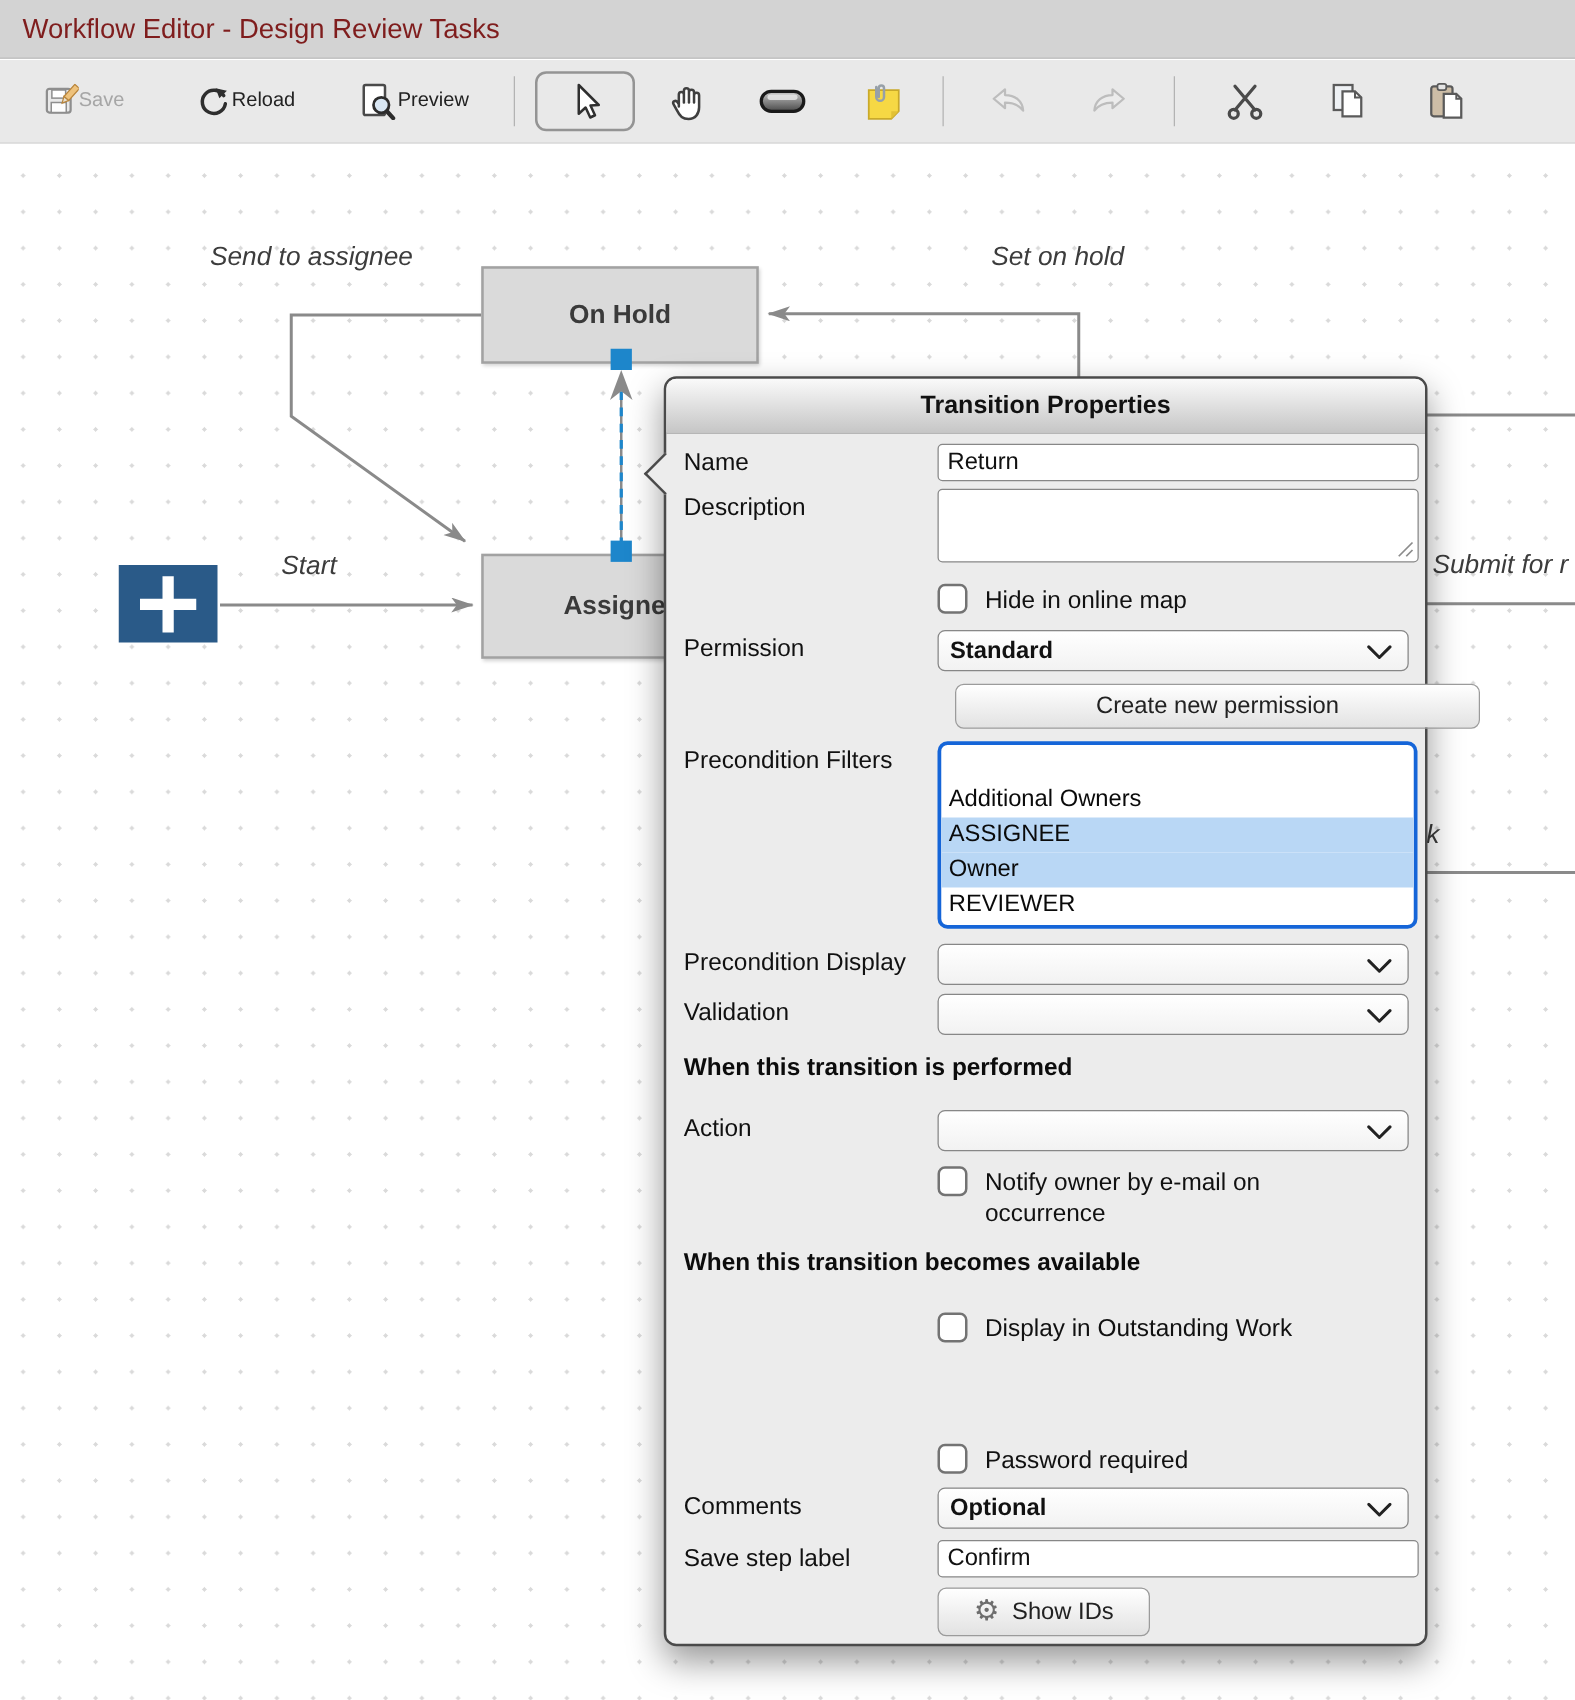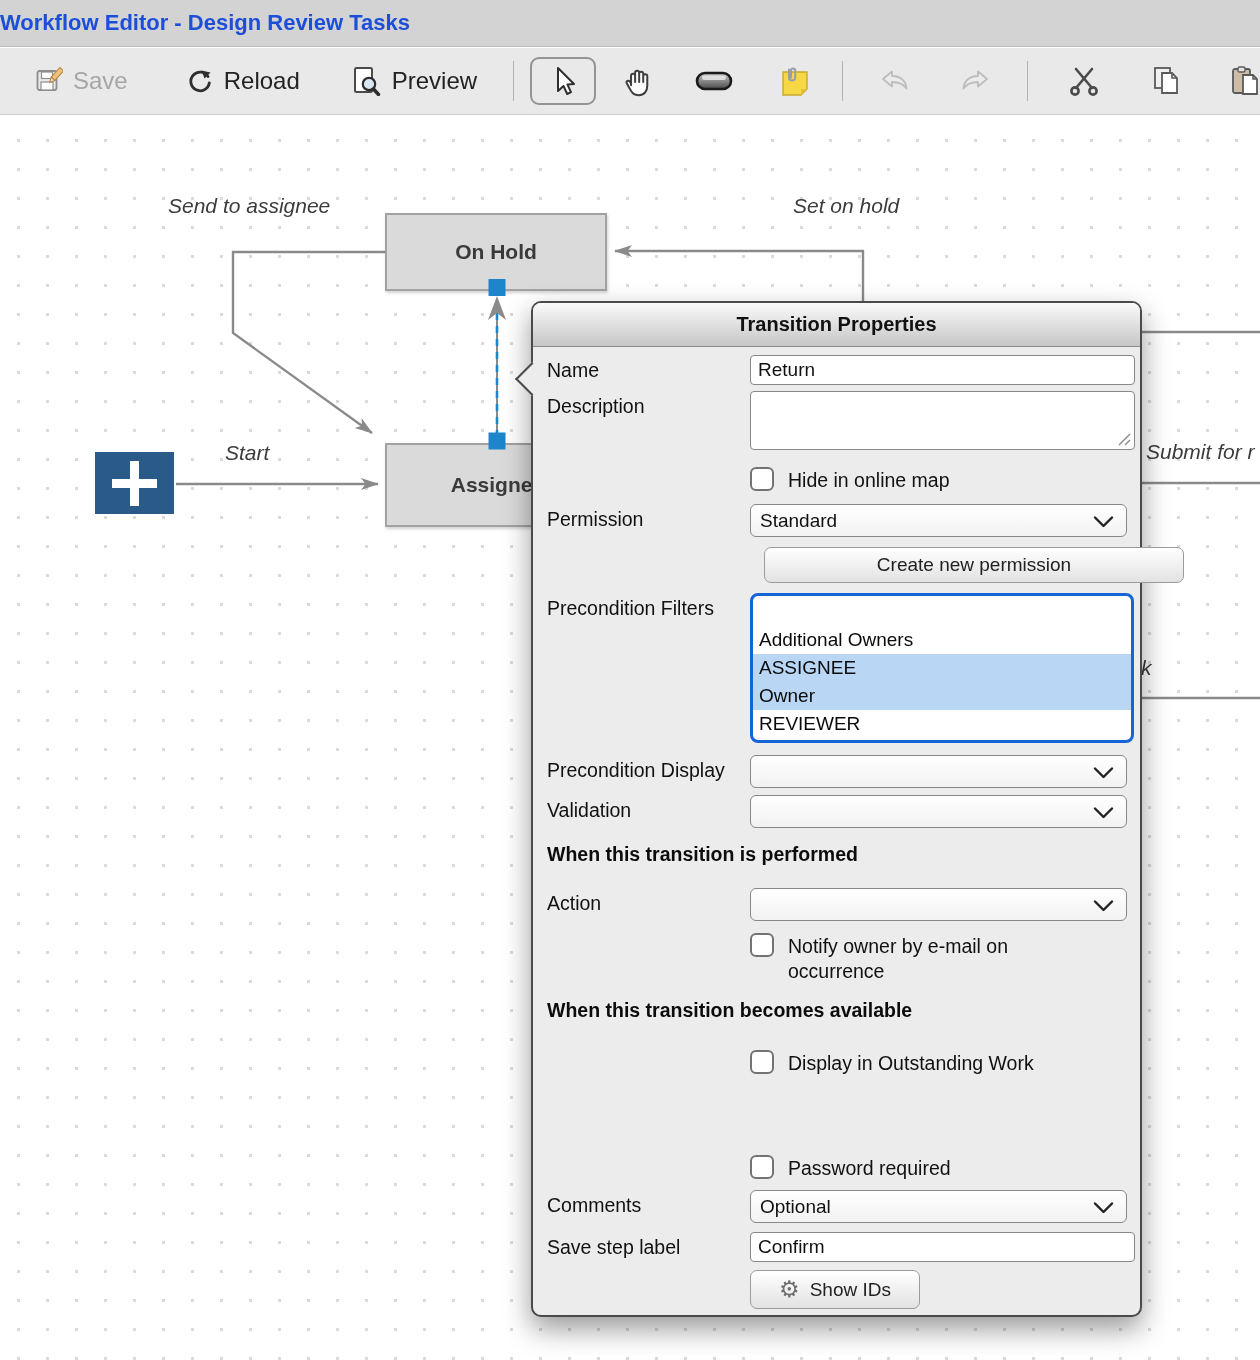--- a/index.html
+++ b/index.html
@@ -2,26 +2,26 @@
 <html><head>
 <meta charset="utf-8">
 <style>
   * { margin:0; padding:0; box-sizing:border-box; }
   html,body { width:1260px; height:1360px; overflow:hidden;
     font-family:"Liberation Sans", sans-serif; background:#fff; }
 
   
   .titlebar { position:absolute; left:0; top:0; width:1260px; height:47px;
     background:#d3d3d3; border-bottom:1px solid #bdbdbd; display:flex; align-items:center; }
-  .titlebar span { font-size:22px; font-weight:bold; color:#1d4ed8; }
+  .titlebar span { font-size:22px; font-weight:normal; color:#7f1d1d; padding-left:18px; }
 
   .toolbar { position:absolute; left:0; top:48px; width:1260px; height:67px;
     background:#e9e9e9; border-bottom:1px solid #cfcfcf;
     display:flex; align-items:center; }
-  .tbtn { display:flex; align-items:center; gap:10px; font-size:24px; color:#222; }
+  .tbtn { display:flex; align-items:center; font-size:16px; color:#222; }
   .tbtn.disabled { color:#a6a6a6; }
   .tsep { width:1px; height:40px; background:#b3b3b3; }
   .toolbtn-frame { width:80px; height:48px; border:2px solid #949494; border-radius:9px;
     display:flex; align-items:center; justify-content:center; }
 
   
   .canvas { position:absolute; left:0; top:115px; width:1260px; height:1245px;
     background:#fff;
     background-image:radial-gradient(circle,#dadada 1.6px,transparent 1.7px);
     background-size:29px 29px; background-position:4px 11px; }
@@ -53,21 +53,21 @@
   .drow { position:absolute; left:14px; display:flex; }
   .dlabel { font-size:19.5px; color:#111; width:203px; flex:none; padding-top:4px; }
   .dheading { position:absolute; left:14px; font-size:19.5px; font-weight:bold; color:#0c0c0c; }
   .dinput { height:30px; border:1.5px solid #878787; border-radius:4px; background:#fff;
     font-size:19px; color:#111; padding:0 7px; font-family:inherit; width:385px; }
   .dtextarea { position:relative; width:385px; height:59px; border:1.5px solid #878787;
     border-radius:4px; background:#fff; }
   .resize-glyph { position:absolute; right:3px; bottom:3px; }
   .dselect { position:relative; width:377px; height:33px; border:1.5px solid #878787;
     border-radius:6px; background:linear-gradient(#ffffff,#f2f2f2);
-    display:flex; align-items:center; font-size:19px; color:#111; padding-left:9px; }
+    display:flex; align-items:center; font-size:19px; color:#111; padding-left:9px;font-weight:bold; }
   .dselect svg { position:absolute; right:12px; top:11px; }
   .dbtn { border:1.5px solid #9b9b9b; border-radius:7px;
     background:linear-gradient(#ffffff,#e2e2e2); box-shadow:inset 0 1px 0 #fff;
     font-size:19px; color:#222; display:flex; align-items:center; justify-content:center;
     font-family:inherit; }
   .checkrow { display:flex; gap:14px; }
   .checkbox { width:24px; height:24px; border:2px solid #737373; border-radius:6px;
     background:#fff; flex:none; }
   .cblabel { font-size:19.5px; color:#111; line-height:25px; padding-top:1px; }
   .listbox { width:384px; height:150px; border:3px solid #1565d8; border-radius:8px;

